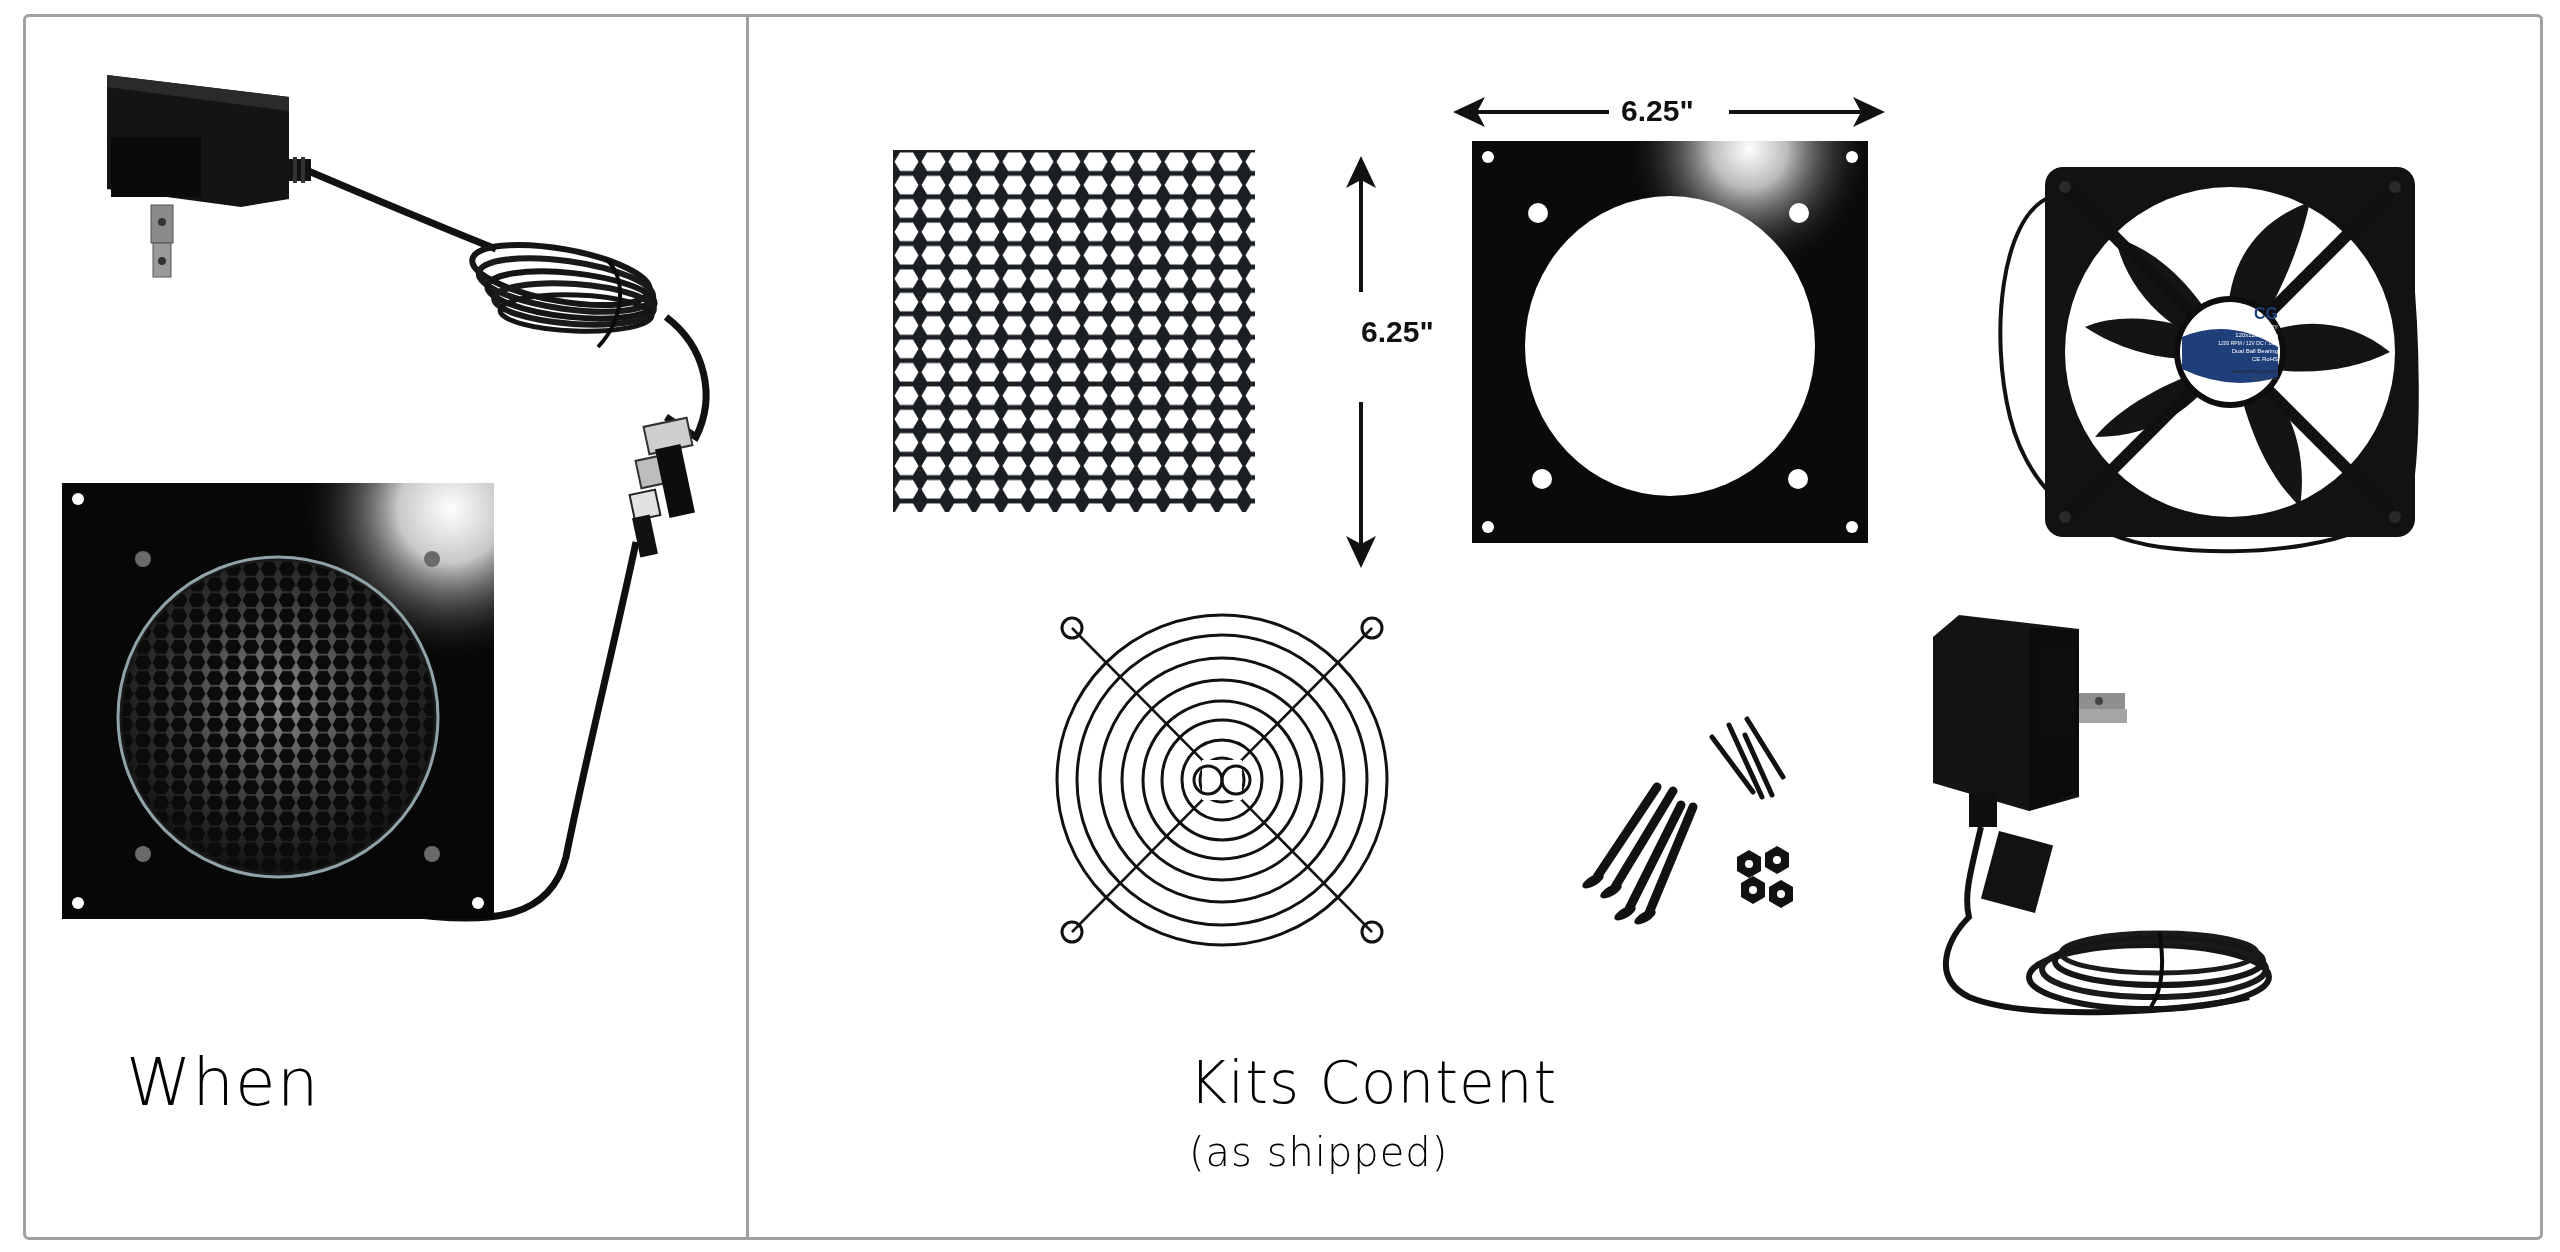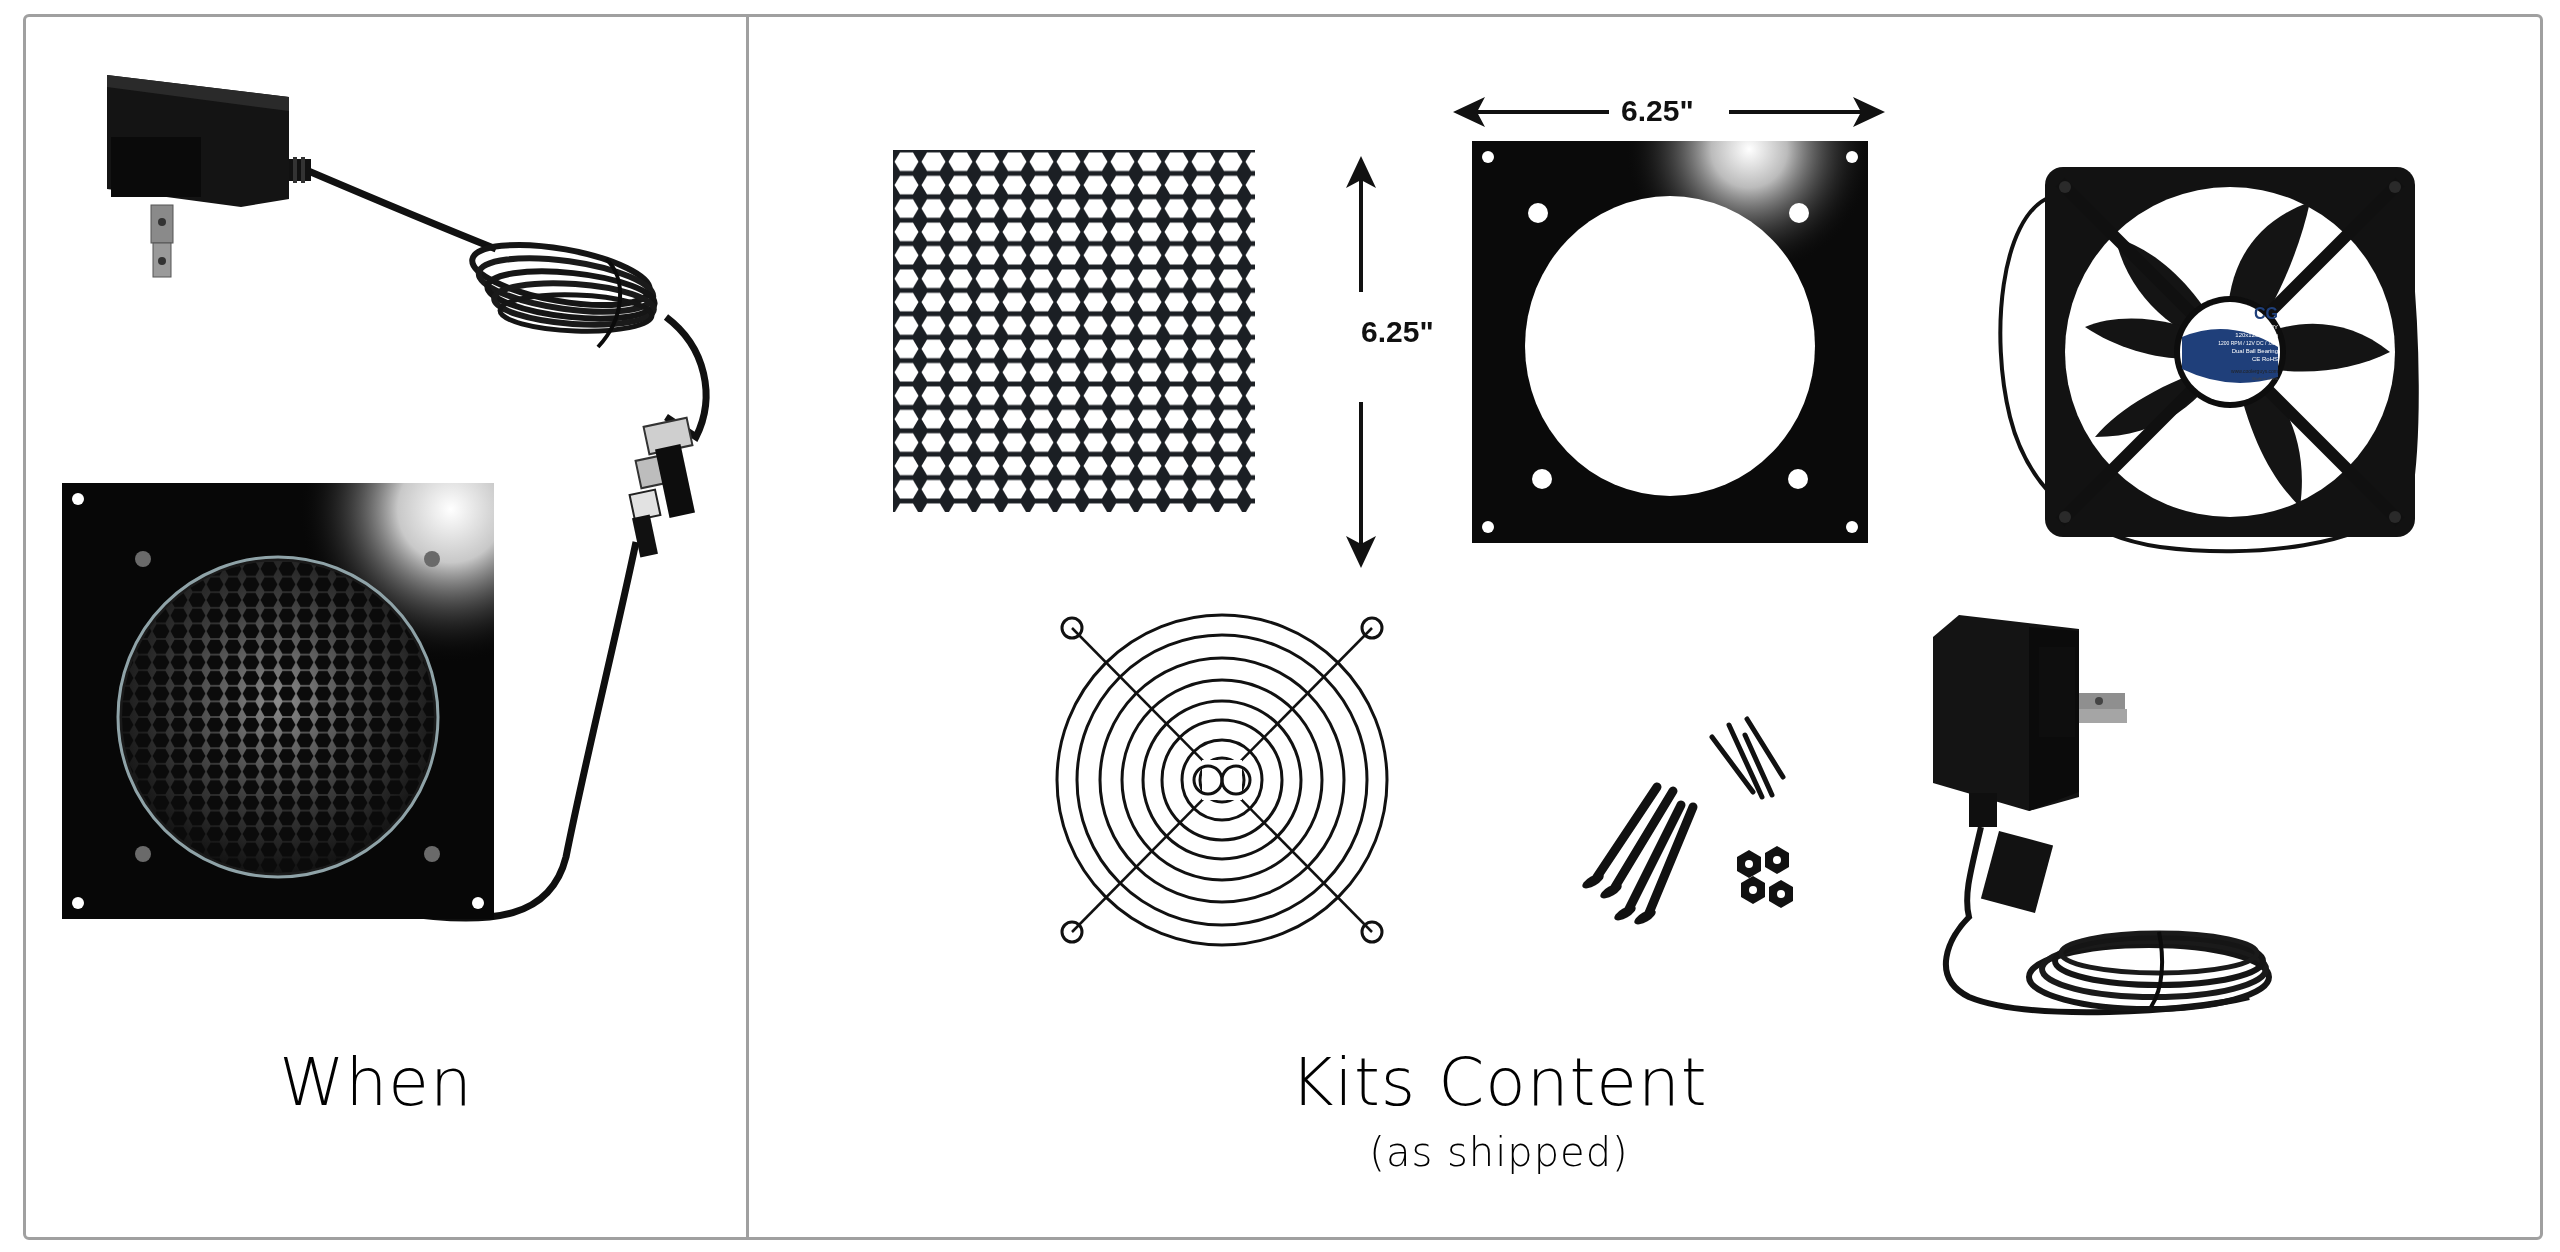--- a/index.html
+++ b/index.html
@@ -2,21 +2,21 @@
 <html><head>
 <meta charset="utf-8">
 <style>
   html, body { margin: 0; padding: 0; background: #ffffff; }
   body { width: 2560px; height: 1252px; position: relative; overflow: hidden; font-family: "DejaVu Sans", sans-serif; }
   .frame { position: absolute; left: 23px; top: 14px; width: 2514px; height: 1220px; border: 3px solid #a0a0a0; border-radius: 6px; box-sizing: content-box; }
   .divider { position: absolute; left: 746px; top: 14px; width: 3px; height: 1223px; background: #a0a0a0; }
   .panel { position: absolute; }
   .abs { position: absolute; }
   svg { display: block; }
-  .caption { position: absolute; text-align: center; color: #000; font-family: "DejaVu Sans", sans-serif; font-weight: 300; letter-spacing: 1px; }
+  .caption { position: absolute; text-align: left; color: #000; font-family: "DejaVu Sans", sans-serif; font-weight: 300; letter-spacing: 1px; }
   .cap-line { display: block; white-space: nowrap; }
   .dim-label { position: absolute; font-family: "Liberation Sans", sans-serif; font-weight: bold; color: #111; font-size: 30px; white-space: nowrap; }
 </style>
 </head>
 <body>
 
 <div class="frame"></div>
 <div class="divider"></div>
 
 <div class="panel" style="left:26px;top:17px;width:720px;height:1217px;">
@@ -277,16 +277,16 @@
 
       <ellipse cx="260" cy="380" rx="120" ry="32" fill="none" stroke="#151515" stroke-width="6"></ellipse>
       <ellipse cx="265" cy="372" rx="112" ry="28" fill="none" stroke="#1a1a1a" stroke-width="6"></ellipse>
       <ellipse cx="270" cy="364" rx="104" ry="24" fill="none" stroke="#151515" stroke-width="6"></ellipse>
       <ellipse cx="270" cy="356" rx="98" ry="20" fill="none" stroke="#1a1a1a" stroke-width="5"></ellipse>
       <path d="M 270 335 C 275 360, 275 390, 262 410" stroke="#0b0b0b" stroke-width="4" fill="none"></path>
     </svg>
   </div>
 
   <div class="caption" style="left:440px;top:1030px;width:620px;">
-    <span class="cap-line" style="font-size:66px;line-height:72px;">Kits Content</span>
+    <span class="cap-line" style="font-size:58px;line-height:72px;">Kits Content</span>
     <span class="cap-line" style="font-size:40px;line-height:66px;">(as shipped)</span>
   </div>
 </div>
 
 </body></html>

